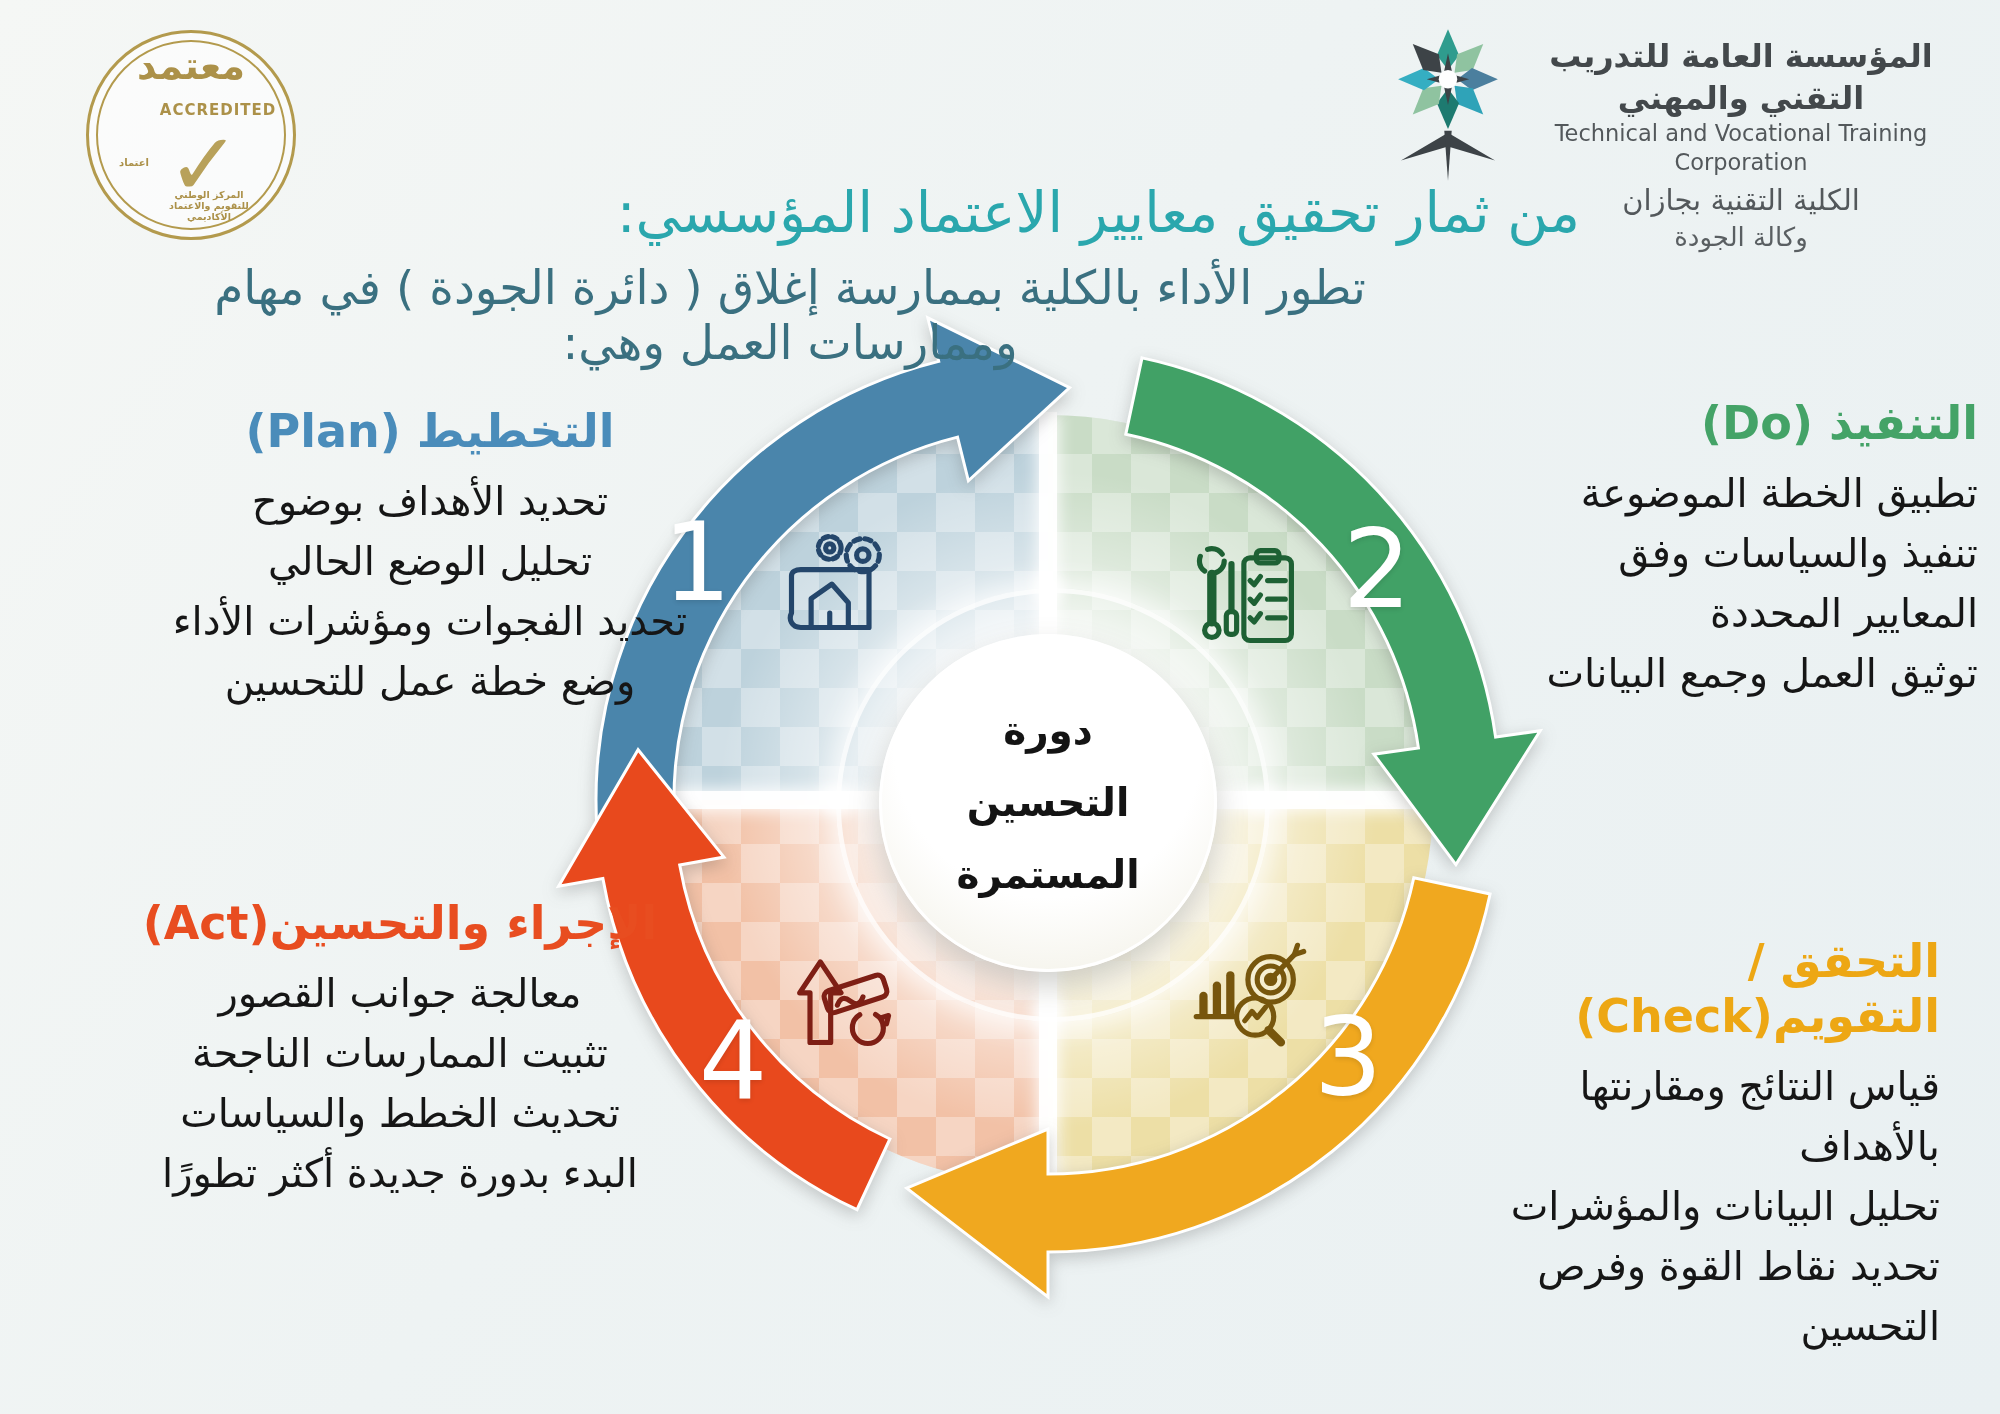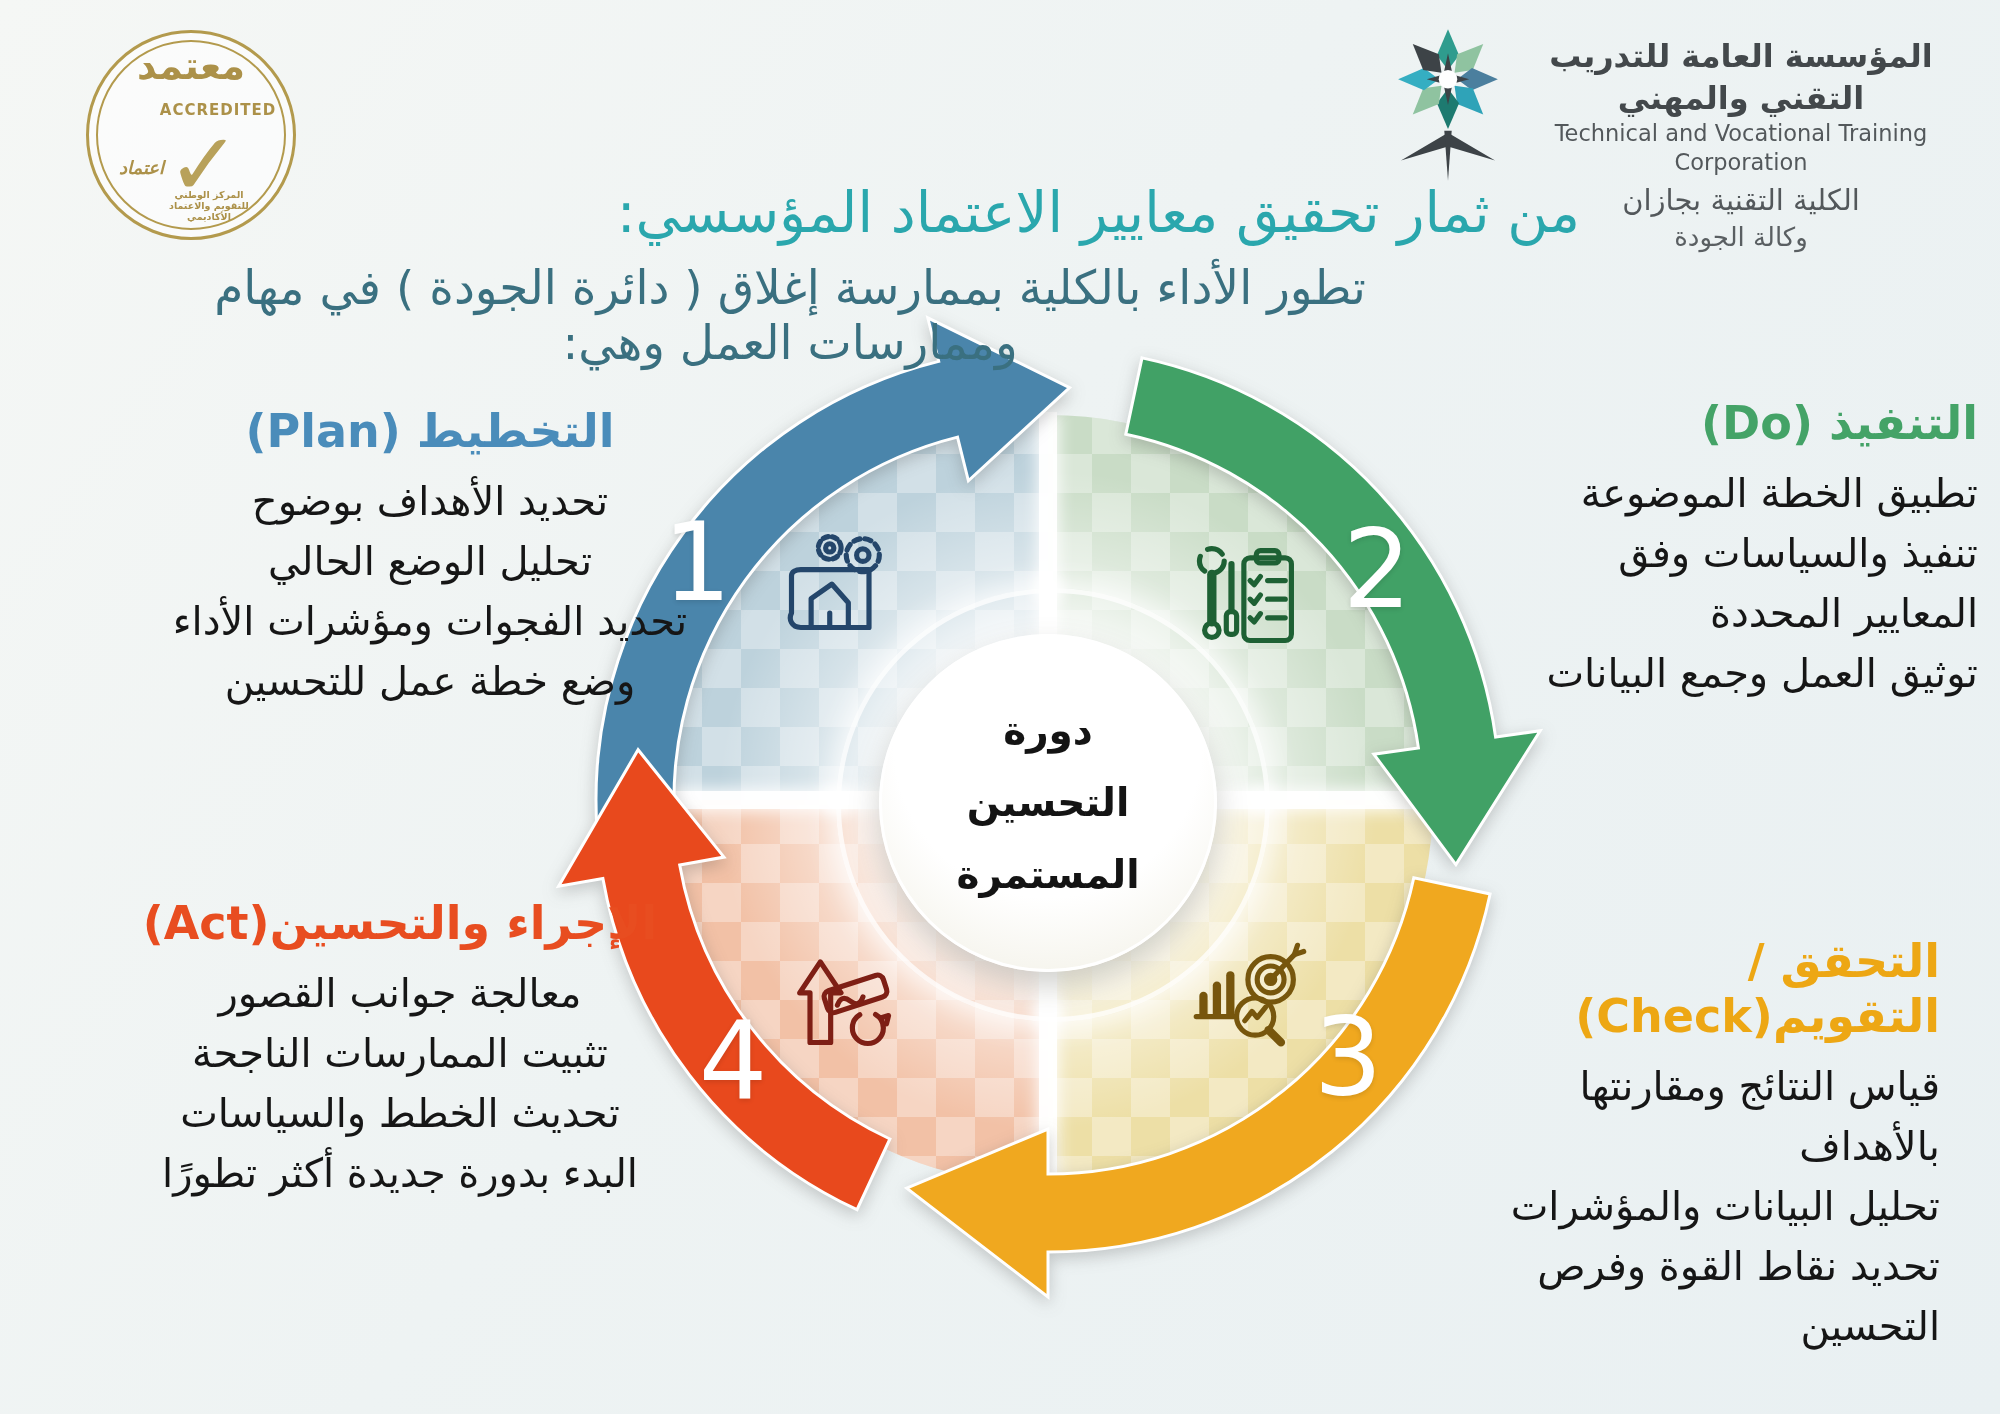--- a/index.html
+++ b/index.html
@@ -9,21 +9,21 @@
 
   
   #badge{position:absolute;left:86px;top:30px;width:204px;height:204px;border:3px solid #b39a4d;
          border-radius:50%;background:rgba(255,255,255,.6);z-index:5;}
   #badge::before{content:'';position:absolute;inset:7px;border:2px solid #b39a4d;border-radius:50%;}
   #badge .b-ar{position:absolute;top:14px;left:0;width:100%;text-align:center;
                font-size:38px;font-weight:700;color:#ac9149;line-height:1;}
   #badge .b-en{position:absolute;top:68px;left:0;width:100%;text-align:center;
                font-size:15px;font-weight:700;letter-spacing:1px;color:#ac9149;padding-left:27px;}
   #badge .b-check{position:absolute;left:78px;top:88px;font-size:88px;line-height:1;color:#b39a4d;opacity:.92;}
-  #badge .b-etimad{position:absolute;left:30px;top:124px;font-size:18px;font-weight:700;color:#ac9149;font-style:italic;}
+  #badge .b-etimad{position:absolute;left:30px;top:124px;font-size:10px;font-weight:700;color:#ac9149;}
   #badge .b-org{position:absolute;left:62px;top:156px;width:116px;text-align:center;
                 font-size:9.5px;line-height:11px;color:#ac9149;font-weight:700;}
 
   
   #tvtc-logo{position:absolute;left:1388px;top:20px;width:120px;height:170px;z-index:5;}
   #logo-text{position:absolute;left:1502px;top:36px;width:478px;text-align:center;z-index:5;}
   #logo-text .lt1{font-size:32px;font-weight:700;color:#43484b;line-height:1.3;}
   #logo-text .lt2{font-size:22.5px;color:#53585b;line-height:1.3;}
   #logo-text .lt3{font-size:29px;color:#53585b;margin-top:4px;line-height:1.3;}
   #logo-text .lt4{font-size:26px;color:#5a5f62;margin-top:2px;line-height:1.3;}

